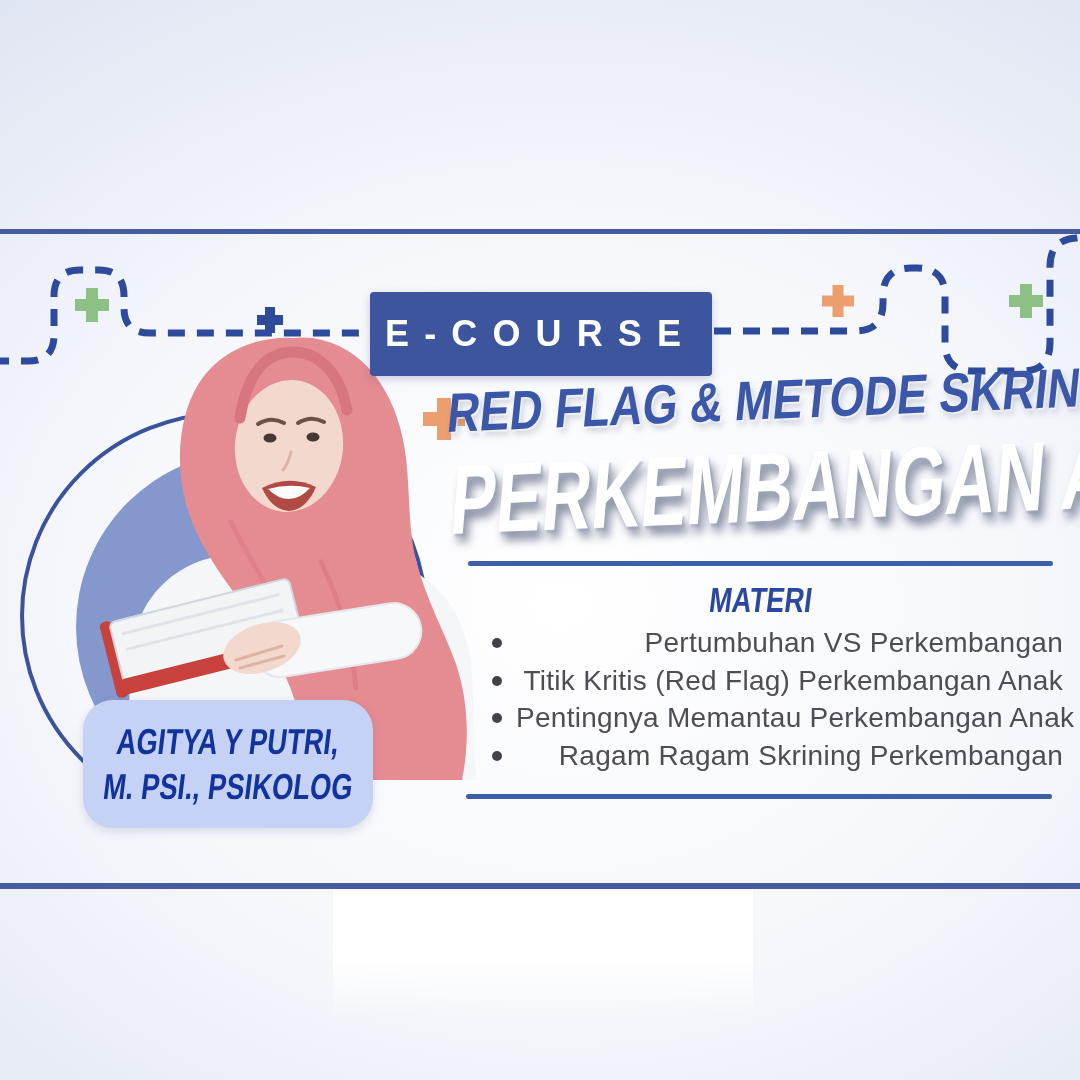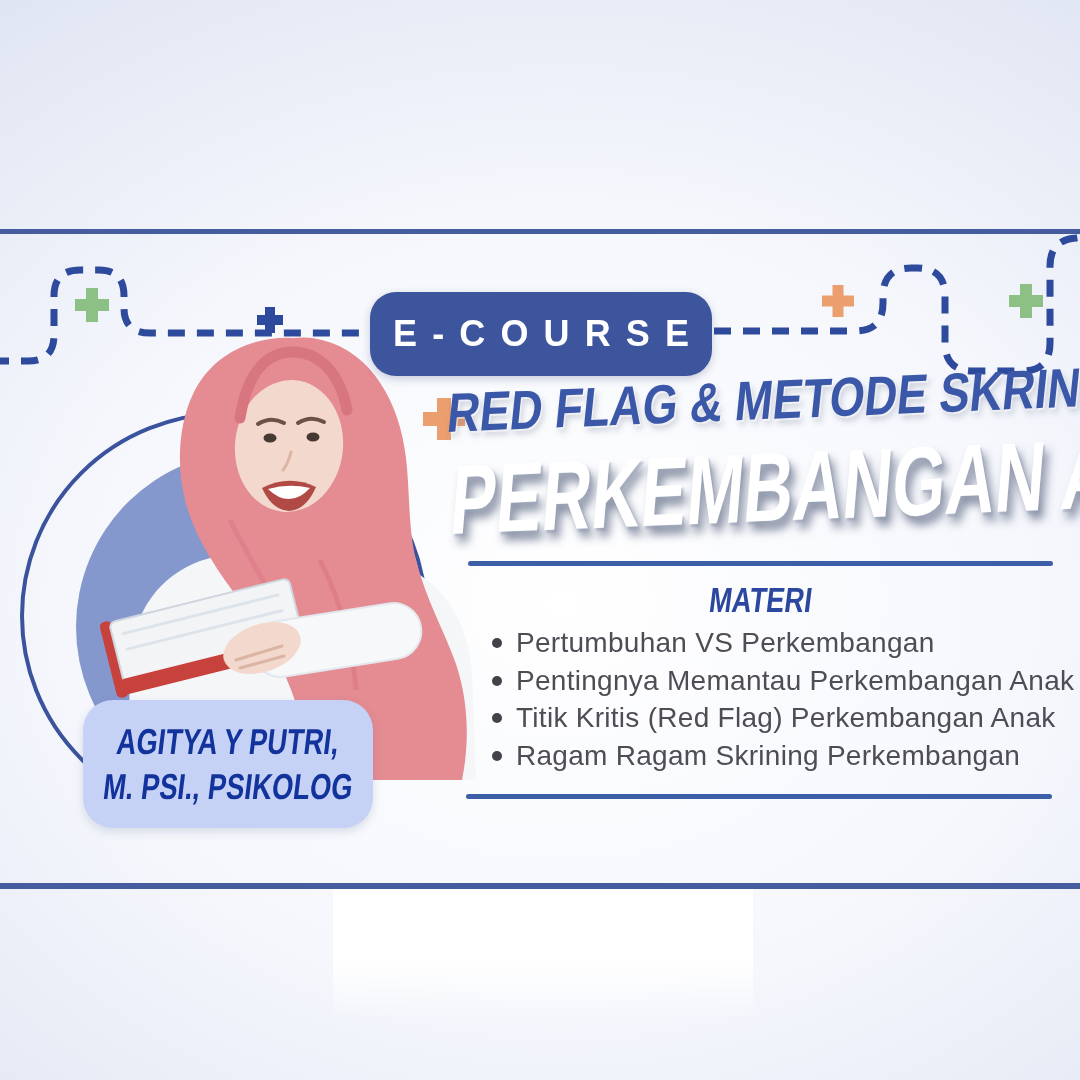--- a/index.html
+++ b/index.html
@@ -15,23 +15,23 @@
   .top-line{left:0;top:229px;width:1080px;height:5px;background:var(--c-line-navy);z-index:2;}
   .bottom-line{left:0;top:883px;width:1080px;height:6px;background:var(--c-line-navy);z-index:2;}
   .white-fade{left:333px;top:889px;width:420px;height:130px;z-index:1;
     background:linear-gradient(to bottom,#ffffff 0%,#ffffff 55%,rgba(255,255,255,0) 100%);}
 
   
   .decor{left:0;top:0;width:1080px;height:1080px;z-index:3;}
 
   
   .badge{
-    left:370px;top:292px;width:342px;height:84px;border-radius:26px;
+    left:370px;top:292px;width:342px;height:84px;border-radius:4px;
     background:var(--c-badge-blue);z-index:5;
-    display:flex;align-items:center;justify-content:center;
+    display:flex;align-items:center;justify-content:flex-start;
     box-shadow:0 3px 8px rgba(50,70,120,.25);
   }
   .badge span{
     color:#ffffff;font-size:36px;font-weight:bold;letter-spacing:.42em;
     padding-left:.42em; 
   }
 
   
   .title-wrap{left:448px;top:380px;width:640px;z-index:5;transform:rotate(-2.3deg);transform-origin:20px 40px;}
   .title-line1{
@@ -48,21 +48,21 @@
   
   .materi-line-top{left:468px;top:561px;width:585px;height:5px;background:var(--c-line-blue);border-radius:3px;z-index:5;}
   .materi-line-bottom{left:466px;top:794px;width:586px;height:5px;background:var(--c-line-blue);border-radius:3px;z-index:5;}
   .materi-heading{
     left:468px;top:580px;width:585px;text-align:center;z-index:5;
     color:var(--c-materi-navy);font-size:35px;font-weight:bold;
   }
   .materi-heading span{display:inline-block;transform:scaleX(.78) skewX(-9deg);}
   .materi-list{
     left:483px;top:624px;width:580px;z-index:5;list-style:none;margin:0;padding:0;
-    color:var(--c-bullet-gray);font-size:28px;line-height:37.5px;letter-spacing:.01em;
+    color:var(--c-bullet-gray);font-size:28px;line-height:37.5px;letter-spacing:.01em;text-align:right;
   }
   .materi-list li{position:relative;padding-left:33px;white-space:nowrap;}
   .materi-list li::before{
     content:"";position:absolute;left:9px;top:14px;width:10px;height:10px;border-radius:50%;
     background:var(--c-bullet-dot);
   }
 
   
   .name-box{
     left:83px;top:700px;width:290px;height:128px;border-radius:30px;
@@ -137,22 +137,22 @@
   <div class="title-line1">RED FLAG &amp; METODE SKRINING</div>
   <div class="title-line2">PERKEMBANGAN ANAK</div>
 </div>
 
 <div class="abs materi-line-top"></div>
 <div class="abs materi-heading">
   <span>MATERI</span>
 </div>
 <ul class="abs materi-list">
   <li>Pertumbuhan VS Perkembangan</li>
+  <li>Titik Kritis (Red Flag) Perkembangan Anak</li>
   <li>Pentingnya Memantau Perkembangan Anak</li>
-  <li>Titik Kritis (Red Flag) Perkembangan Anak</li>
   <li>Ragam Ragam Skrining Perkembangan</li>
 </ul>
 <div class="abs materi-line-bottom"></div>
 
 <div class="abs name-box">
   <div>AGITYA Y PUTRI,</div>
   <div>M. PSI., PSIKOLOG</div>
 </div>
 
 </body></html>

